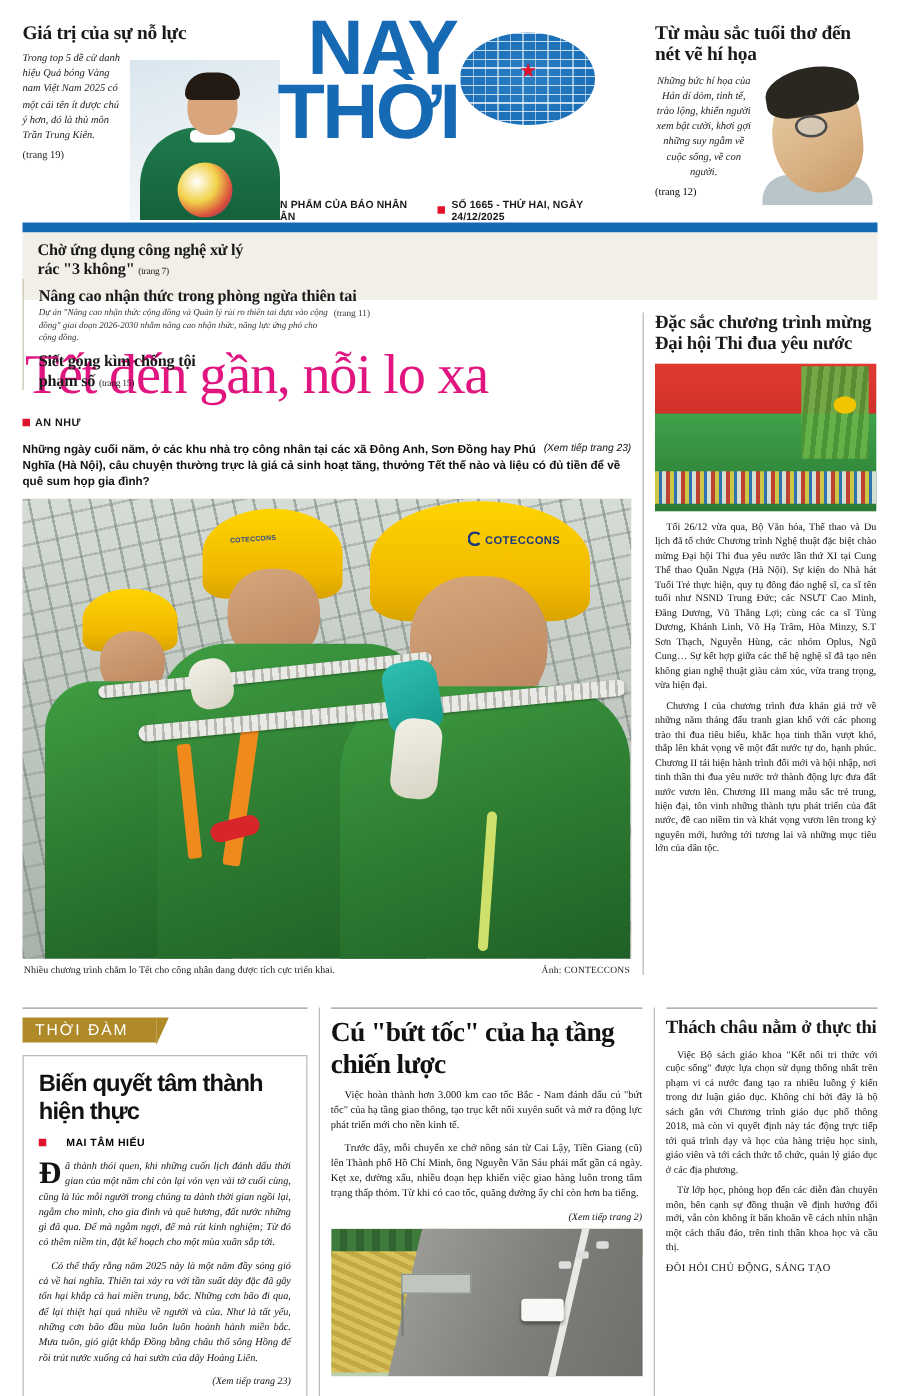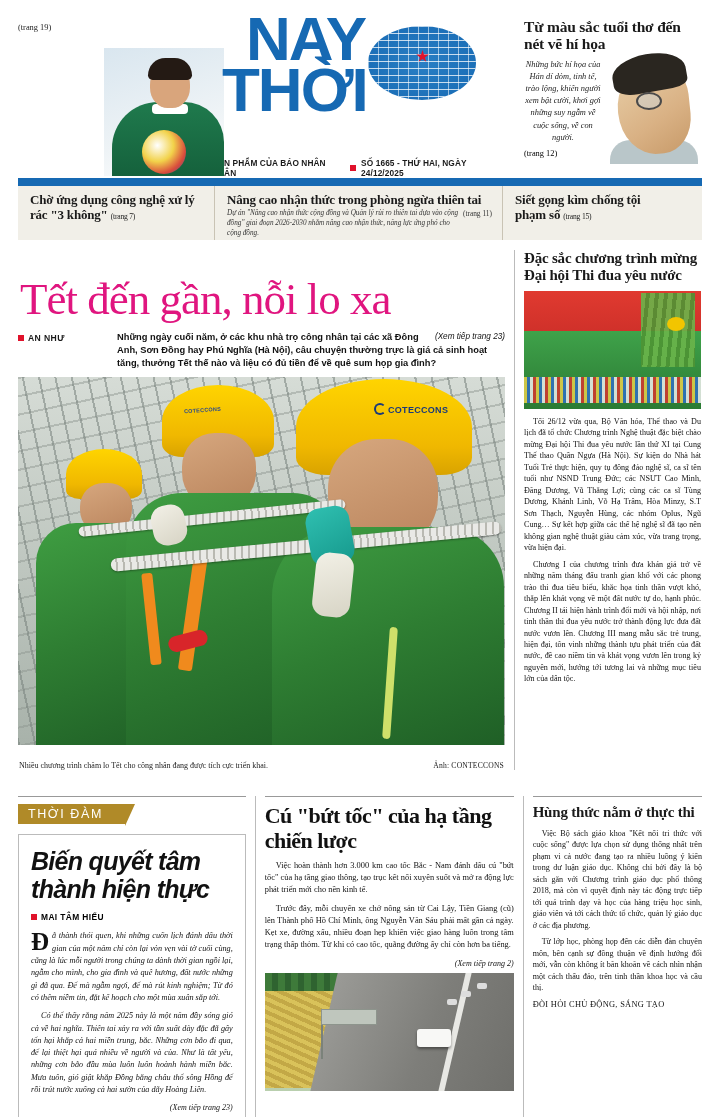--- a/index.html
+++ b/index.html
@@ -85,21 +85,21 @@
     border-radius: 48% 36% 42% 50%; transform: rotate(-6deg); }
   .cari-hair { position:absolute; left:10px; top:2px; width:74px; height:38px;
     background:#2a2620; border-radius: 50% 50% 22% 30%; transform: rotate(-10deg); }
   .cari-glass { position:absolute; left:34px; top:40px; width:26px; height:18px;
     border:2px solid #4a4a4a; border-radius:50%; background: rgba(200,220,235,.4); }
   .cari-collar { position:absolute; left:8px; bottom:0; width:88px; height:24px;
     background:#b9c6c9; border-radius: 20px 20px 0 0; }
 
   
   .blue-bar { height: 8px; background:#1669b3; margin: 0 18px; }
-  .teaser-row { display:flex; margin: 0 18px; background:#f1efe8; height: 54px; }
+  .teaser-row { display:flex; margin: 0 18px; background:#f1efe8; height: 54px; flex-direction: column; }
   .teaser { padding: 6px 10px 0 12px; position:relative; }
   .teaser + .teaser { border-left: 1px solid #c9c3b4; }
   .t1 { width: 196px; }
   .t2 { width: 288px; }
   .t3 { width: 168px; }
   .teaser h4 { font-size: 13px; font-weight:700; line-height:1.18; color:#1a1a1a; letter-spacing:-.2px; }
   .teaser .pg-inline { font-size: 7.6px; font-weight:400; font-style:normal; }
   .teaser .sub { font-style: italic; font-size: 7.2px; line-height:1.36; color:#333; margin-top:2px; }
   .teaser .pgr { font-size:7.4px; float:right; font-style:normal; }
 
@@ -108,21 +108,21 @@
   .main-left { width: 487px; margin-top: 23px; }
   .vdiv { width: 1px; background:#bbb; margin: 0 9px; }
   .main-right { width: 177px; }
 
   .headline {
     font-family: "Liberation Serif", serif;
     font-size: 45px; font-weight: 400; color: #e0157f;
     letter-spacing: -1px; line-height: 1.02; margin: 4px 0 8px 2px;
     white-space: nowrap;
   }
-  .lede-row { display:flex; gap: 27px; margin-bottom: 7px; }
+  .lede-row { display:flex; gap: 10px; margin-bottom: 7px; flex-direction: column; }
   .byline { width: 72px; font-family:"Liberation Sans",sans-serif; font-size: 8.6px; font-weight:700;
     letter-spacing:.4px; color:#1a1a1a; padding-top:2px; display:flex; align-items:flex-start; gap:4px; }
   .byline .sq { width:6px; height:6px; background:#e0122b; display:inline-block; margin-top:2px; flex:none; }
   .lede { flex:1; font-family:"Liberation Sans",sans-serif; font-size:9.3px; line-height:1.42; font-weight:700; color:#111; }
   .lede .cont { font-style:italic; font-weight:400; font-size:8.2px; float:right; }
 
   
   .hero-photo { width: 487px; height: 368px; position: relative; overflow:hidden;
     background: linear-gradient(180deg,#cfd6d2 0%, #b9c2bb 100%); }
   .rebar-bg { position:absolute; inset:0;
@@ -170,21 +170,21 @@
   .g-teal { background: linear-gradient(160deg,#2fbfb0 0%, #16998d 100%); }
   .g-white { background: linear-gradient(160deg,#f2f0e6 0%, #d7d4c5 100%); }
   .gl1 { left: 290px; top: 130px; width: 44px; height: 58px; transform: rotate(-10deg); }
   .gl2 { left: 296px; top: 176px; width: 38px; height: 64px; transform: rotate(6deg); }
   .gl3 { left: 134px; top: 128px; width: 34px; height: 40px; transform: rotate(-12deg); }
   .strap { position:absolute; background:#f08a1d; border-radius:3px; }
   .st1 { left: 168px; top: 176px; width: 14px; height: 118px; transform: rotate(8deg); }
   .st2 { left: 128px; top: 196px; width: 11px; height: 92px; transform: rotate(-6deg); }
   .zipline { position:absolute; left: 368px; top: 250px; width: 8px; height: 112px; background:#cfe06a; border-radius:4px; transform: rotate(4deg); }
   .redclip { position:absolute; left: 150px; top: 256px; width: 40px; height: 16px; background:#d8252a; border-radius: 8px; transform: rotate(-14deg); }
-  .hero-cap-row { display:flex; justify-content:space-between; align-items:baseline; padding: 16px 1px 0 1px; }
+  .hero-cap-row { display:flex; justify-content:space-between; align-items:baseline; padding: 4px 1px 0 1px; }
   .hero-cap { font-size: 8px; color:#222; font-family:"Liberation Serif",serif; }
   .hero-credit { font-size: 7.6px; color:#222; font-family:"Liberation Serif",serif; letter-spacing:.2px; }
 
   
   .rc-h2 { font-size: 15px; font-weight:700; line-height:1.16; color:#1a1a1a; letter-spacing:-.2px; margin-bottom:6px; }
   .rc-photo { width: 177px; height: 118px; position:relative; overflow:hidden;
     background: linear-gradient(180deg,#d8352e 0%, #c52a24 26%, #2e8b3f 27%, #1f7a34 100%); }
   .rcp-sky { position:absolute; left:0; top:0; width:100%; height:34%;
     background: linear-gradient(180deg,#e03a30 0%, #d0312a 100%); }
   .rcp-green { position:absolute; left:0; bottom:0; width:100%; height:66%;
@@ -206,24 +206,24 @@
 
   .badge-row { position:relative; height: 22px; margin-bottom: 8px; }
   .badge {
     display:inline-block; background:#b08a28; color:#fff;
     font-family:"Liberation Sans",sans-serif; font-size:12.5px; letter-spacing:1.6px;
     padding: 3px 22px 3px 10px; position:relative;
   }
   .badge::after { content:''; position:absolute; right:-10px; top:0; border-left:10px solid #b08a28;
     border-top: 0 solid transparent; border-bottom: 22px solid transparent; }
   .tdbox { border:1px solid #bbb; padding: 12px 12px 12px 12px; background:#fff; }
-  .bl-h2 { font-family:"Liberation Sans",sans-serif; font-size: 25px; font-weight:700;
-    line-height:1.12; color:#111; letter-spacing:-.7px; margin-bottom: 9px; font-style: italic; }
+  .bl-h2 { font-family:"Liberation Sans",sans-serif; font-size: 19px; font-weight:700;
+    line-height:1.12; color:#111; letter-spacing:-.7px; margin-bottom: 9px; }
   .bl-by { font-family:"Liberation Sans",sans-serif; font-size:8.4px; font-weight:700; letter-spacing:.4px;
-    display:flex; gap:4px; align-items:center; margin-bottom:8px; }
+    display:flex; gap:16px; align-items:center; margin-bottom:8px; }
   .bl-by .sq { width:6px;height:6px;background:#e0122b;display:inline-block; }
   .bl-body { font-style:italic; font-size: 8.2px; line-height: 1.5; text-align: justify; color:#111; }
   .bl-body p { margin-bottom: 6px; text-indent: 10px; }
   .bl-body p.first { text-indent: 0; }
   .dropcap { float:left; font-family:"Liberation Serif",serif; font-style:normal; font-weight:700;
     font-size: 25px; line-height: 20px; padding: 2px 3px 0 0; color:#111; }
   .contref { font-style:italic; font-size:8px; text-align:right; display:block; text-indent:0; }
 
   .bm-h2 { font-size: 22px; font-weight:700; line-height:1.1; letter-spacing:-.5px; color:#111; margin-bottom:7px; }
   .bm-body { font-size: 8.4px; line-height:1.46; text-align: justify; color:#111; }
@@ -251,20 +251,22 @@
   .br-sub { font-family:"Liberation Serif",serif; font-size: 8.4px; letter-spacing:.3px; margin: 6px 0 5px 0; color:#111; }
 </style>
 </head>
 <body>
 
 <div class="page">
 
   <div class="top-strip">
 
     <div class="top-left">
+      <h3>Giá trị của sự nỗ lực</h3>
+      <div class="blurb">Trong top 5 đề cử danh hiệu Quả bóng Vàng nam Việt Nam 2025 có một cái tên ít được chú ý hơn, đó là thủ môn Trần Trung Kiên.</div>
       <div class="pg">(trang 19)</div>
       <div class="photo-goalkeeper">
         <div class="gk-bg"></div>
         <div class="gk-body"></div>
         <div class="gk-collar"></div>
         <div class="gk-head"></div>
         <div class="gk-hair"></div>
         <div class="gk-ball"></div>
       </div>
     </div>
@@ -426,21 +428,21 @@
         <div class="hw-car" style="left:196px; top:18px;"></div>
         <div class="hw-car" style="left:212px; top:10px;"></div>
         <div class="hw-car" style="left:182px; top:26px;"></div>
       </div>
     </div>
 
     <div class="vdiv"></div>
 
     <div class="br">
       <div class="hsep"></div>
-      <div class="br-h2">Hùng thức nằm ở thực thi</div>
+      <div class="br-h2">Thách châu nằm ở thực thi</div>
       <div class="br-body">
         <p>Việc Bộ sách giáo khoa "Kết nối tri thức với cuộc sống" được lựa chọn sử dụng thống nhất trên phạm vi cả nước đang tạo ra nhiều luồng ý kiến trong dư luận giáo dục. Không chỉ bởi đây là bộ sách gắn với Chương trình giáo dục phổ thông 2018, mà còn vì quyết định này tác động trực tiếp tới quá trình dạy và học của hàng triệu học sinh, giáo viên và tới cách thức tổ chức, quản lý giáo dục ở các địa phương.</p>
         <p>Từ lớp học, phòng họp đến các diễn đàn chuyên môn, bên cạnh sự đồng thuận về định hướng đổi mới, vẫn còn không ít băn khoăn về cách nhìn nhận một cách thấu đáo, trên tinh thần khoa học và cầu thị.</p>
       </div>
       <div class="br-sub">ĐÒI HỎI CHỦ ĐỘNG, SÁNG TẠO</div>
     </div>
   </div>
 
 </div>
 

